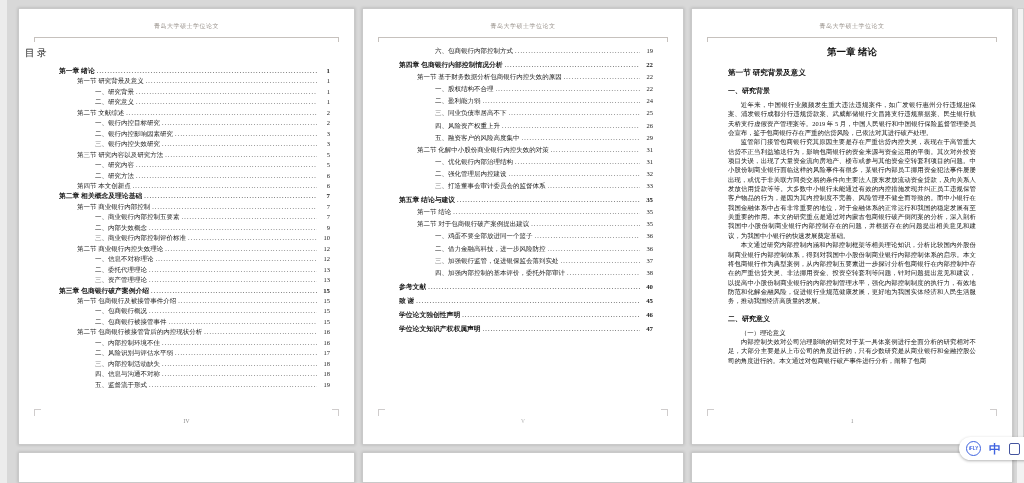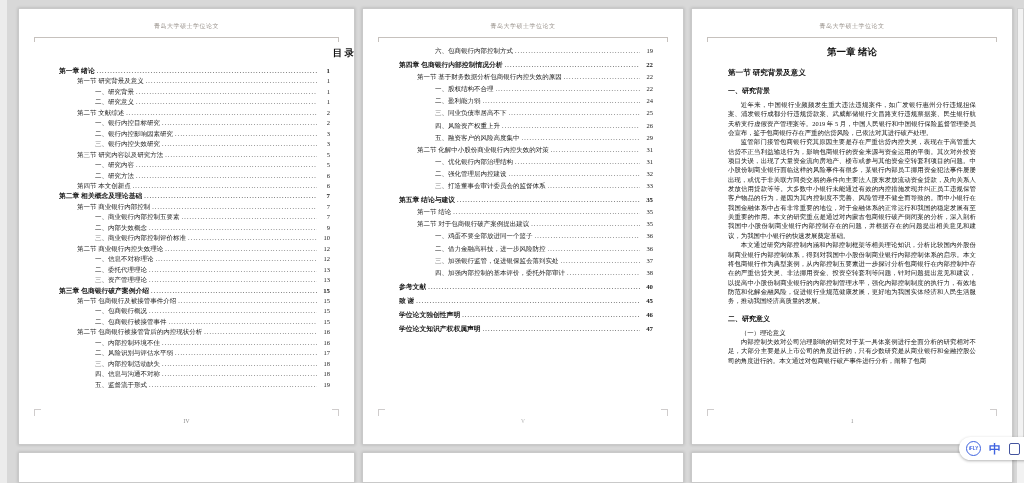--- a/index.html
+++ b/index.html
@@ -29,21 +29,21 @@
   .header-rule i.l { left:0; } .header-rule i.r { right:0; }
 
   .crop { position:absolute; bottom:28px; width:7px; height:7px; }
   .crop.bl { left:15px;  border-top:1px solid #cfcccc; border-left:1px solid #cfcccc; }
   .crop.br { right:15px; border-top:1px solid #cfcccc; border-right:1px solid #cfcccc; }
 
   .page-footer { position:absolute; bottom:20px; left:0; right:0; text-align:center;
                  font-size:5.5px; color:#8a8a8a; }
   .page-footer.faint { color:#b5b5b5; }
 
-  .toc-title { margin:9px 0 6px; text-align:right; font-size:9.5px; font-weight:bold; color:#111; }
+  .toc-title { margin:9px 6px 6px; text-align:left; font-size:9.5px; font-weight:normal; color:#111; }
 
   .toc { padding:0 24px 0 40px; }
   #page2 .toc { padding:0 30px 0 36px; margin-top:7px; }
   .toc-row { display:flex; align-items:baseline; line-height:10.45px; font-size:6.5px;
              color:#1c1c1c; white-space:nowrap; }
   #page2 .toc-row { line-height:11.1px; }
   .toc-row .tt { flex:none; overflow:hidden; max-width:82%; }
   .toc-row .dots { flex:1 1 auto; overflow:hidden; margin:0 2px; color:#3a3a3a;
                    font-size:6px; letter-spacing:1.2px; }
   .toc-row .dots::after { content:"......................................................................................................................................................"; }

